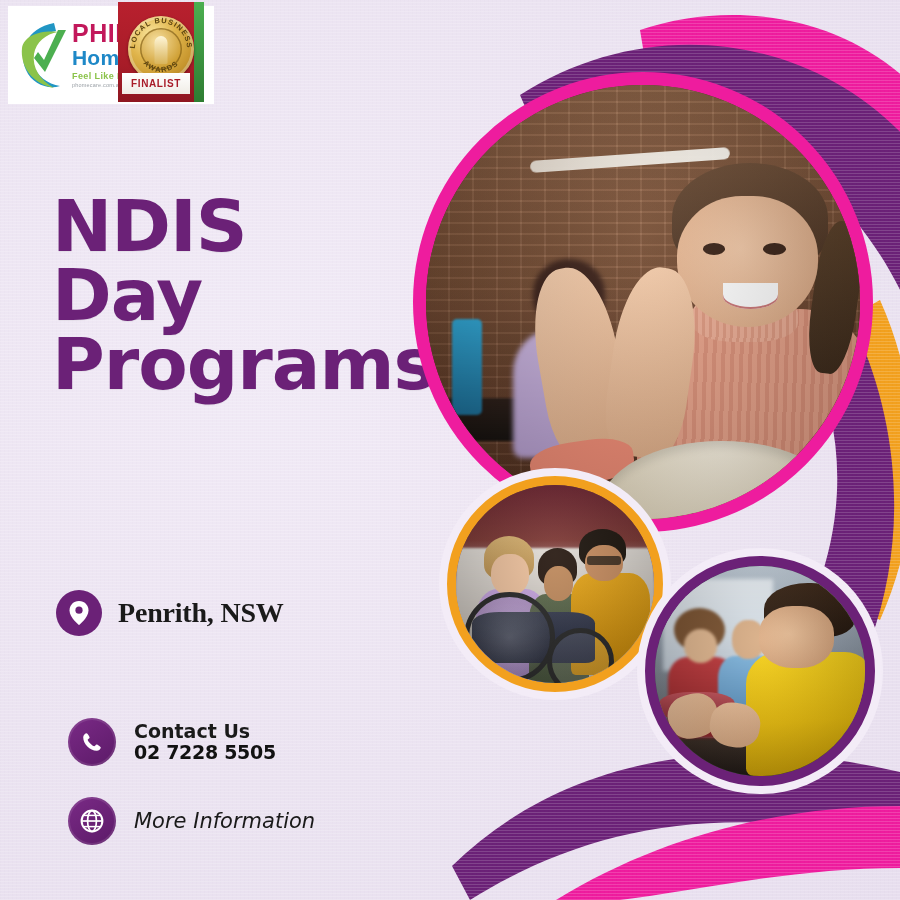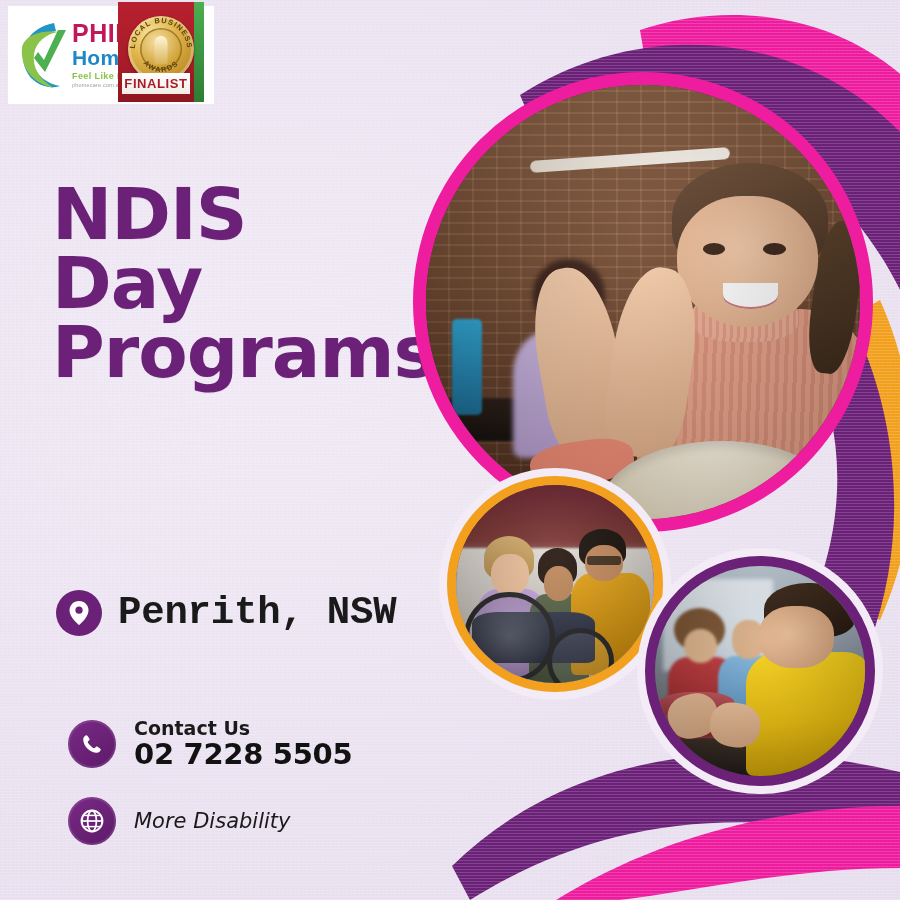--- a/index.html
+++ b/index.html
@@ -101,28 +101,28 @@
     position: absolute; inset: 0;
     font-size: 6.4px; font-weight: 700; color: #5B4310;
   }
   .award-banner {
     position: absolute; left: 4px; right: 14px; bottom: 8px;
     height: 21px;
     background: linear-gradient(180deg,#FFFFFF,#F0EDE6);
     display: flex; align-items: center; justify-content: center;
   }
   .award-banner span {
-    font-size: 13px; font-weight: 700; letter-spacing: .6px; color: #A81C28;
+    font-size: 10px; font-weight: 700; letter-spacing: .6px; color: #A81C28;
   }
 
   
   .headline {
     position: absolute;
     left: 52px;
-    top: 180px;
+    top: 192px;
     width: 400px;
   }
   .headline-line {
     color: #6B2177;
     font-size: 72px;
     line-height: .96;
     font-weight: 700;
     letter-spacing: -1px;
     font-family: "DejaVu Sans", sans-serif;
     text-shadow: 0 1px 0 rgba(0,0,0,.05);
@@ -134,23 +134,23 @@
     left: 56px; top: 590px;
     display: flex; align-items: center; gap: 16px;
   }
   .pin-badge {
     width: 46px; height: 46px; border-radius: 50%;
     background: #6B2177;
     display: flex; align-items: center; justify-content: center;
     flex: none;
   }
   .location-text {
-    font-size: 39px; font-weight: 700; color: #1A1A1A;
+    font-size: 28px; font-weight: 700; color: #1A1A1A;
     letter-spacing: -.2px;
-    font-family: Liberation Mono, monospace;
+    font-family: Liberation Serif, serif;
   }
 
   
   .contact-row {
     position: absolute;
     display: flex; align-items: center; gap: 18px;
   }
   .contact-row.phone { left: 68px; top: 718px; }
   .contact-row.web   { left: 68px; top: 797px; }
 
@@ -161,21 +161,21 @@
     flex: none;
     box-shadow: inset 0 0 0 2px rgba(255,255,255,.10);
   }
   .contact-lines { line-height: 1.08; }
   .contact-label {
     font-size: 19px; font-weight: 700; color: #1A1A1A;
     font-family: "DejaVu Sans", sans-serif;
   }
   .contact-label.italic { font-style: italic; font-weight: 400; font-size: 21px; }
   .contact-value {
-    font-size: 29px; font-weight: 700; color: #121212; letter-spacing: -.3px;
+    font-size: 19px; font-weight: 700; color: #121212; letter-spacing: -.3px;
     font-family: "DejaVu Sans", sans-serif;
   }
   .contact-value.small { font-size: 28px; }
 
   
   .photo-circle { position: absolute; border-radius: 50%; overflow: hidden; }
 
   .circle-main {
     left: 413px; top: 72px;
     width: 460px; height: 460px;
@@ -427,21 +427,21 @@
     <div class="icon-badge">
       <svg width="26" height="26" viewBox="0 0 26 26">
         <circle cx="13" cy="13" r="10.4" fill="none" stroke="#ffffff" stroke-width="2"></circle>
         <ellipse cx="13" cy="13" rx="4.4" ry="10.4" fill="none" stroke="#ffffff" stroke-width="1.7"></ellipse>
         <line x1="2.6" y1="13" x2="23.4" y2="13" stroke="#ffffff" stroke-width="1.7"></line>
         <line x1="4.4" y1="7.4" x2="21.6" y2="7.4" stroke="#ffffff" stroke-width="1.5"></line>
         <line x1="4.4" y1="18.6" x2="21.6" y2="18.6" stroke="#ffffff" stroke-width="1.5"></line>
       </svg>
     </div>
     <div class="contact-lines">
-      <div class="contact-label italic">More Disability</div>
+      <div class="contact-label italic">More Information</div>
     </div>
   </div>
 
   <div class="photo-circle circle-main">
     <div class="ph">
       <div class="m-wall"></div>
       <div class="m-light"></div>
       <div class="m-desk"></div>
       <div class="m-bottle"></div>
       <div class="m-bgperson">

